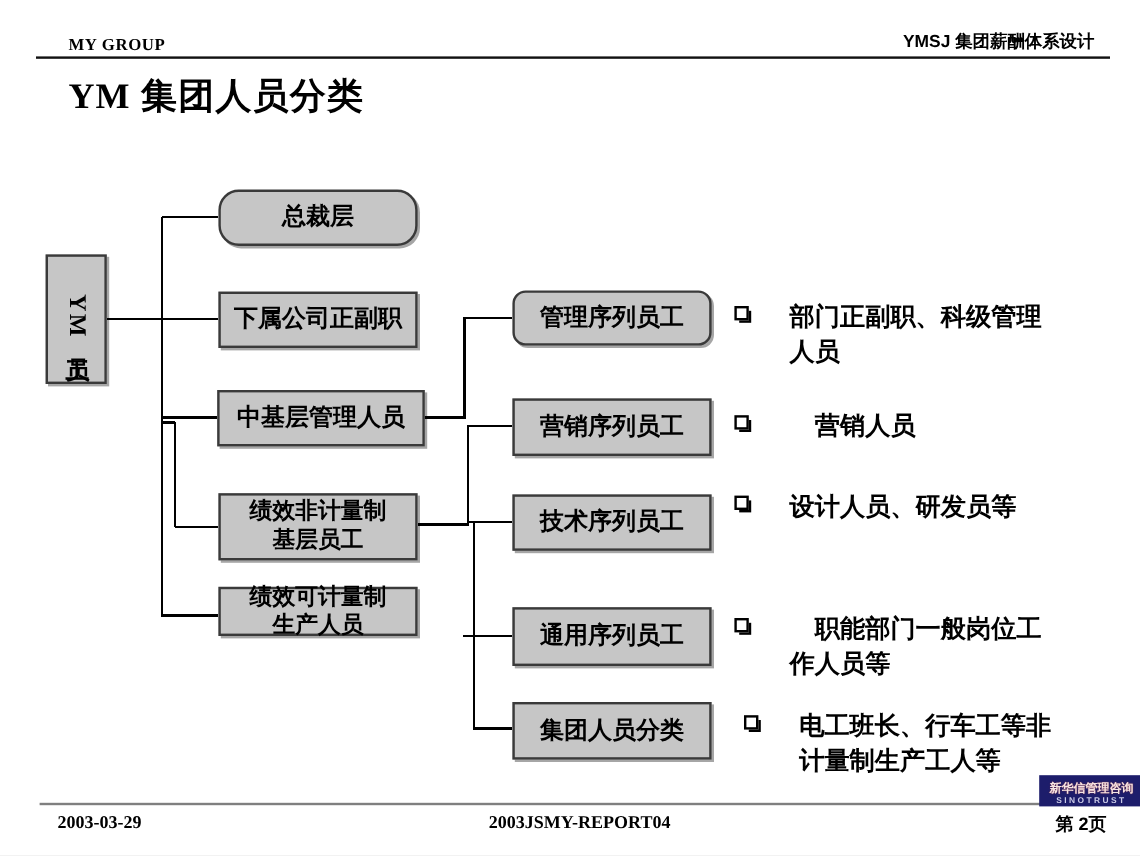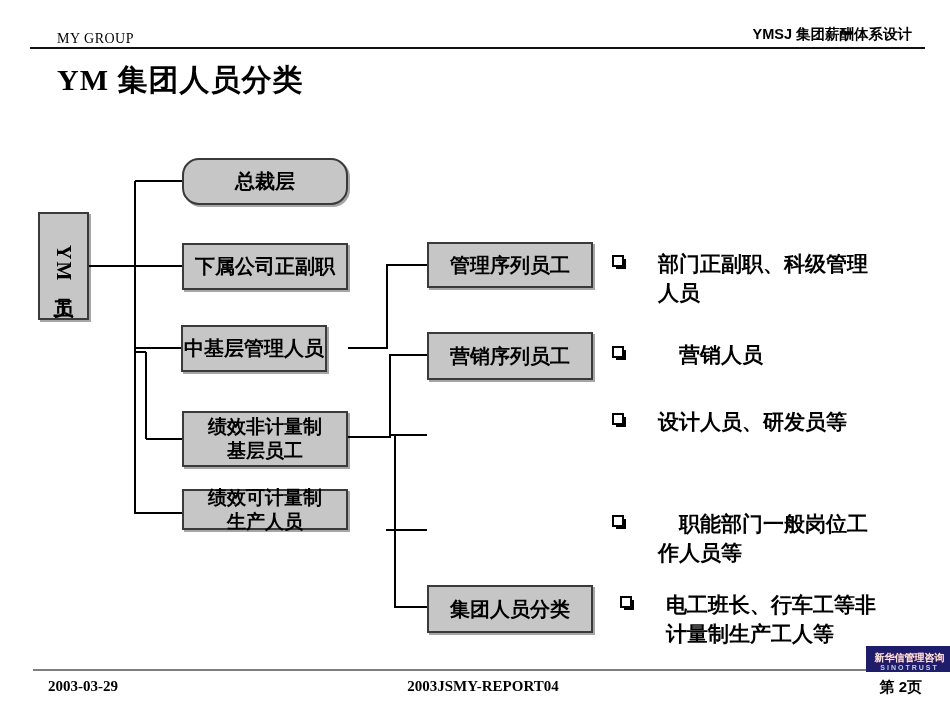--- a/index.html
+++ b/index.html
@@ -14,21 +14,21 @@
   }
   *{margin:0;padding:0;box-sizing:border-box;}
   html,body{background:#e8e8e8;}
   .page{
     position:relative;width:950px;height:713px;background:#ffffff;
     font-family:"Liberation Sans", sans-serif;color:#000;overflow:hidden;
     margin:0 auto;
   }
   .hdr-left{
     position:absolute;left:57px;top:31px;font-family:"Liberation Serif", serif;
-    font-weight:normal;font-size:14px;letter-spacing:0.5px;
+    font-weight:bold;font-size:14px;letter-spacing:0.5px;
   }
   .hdr-right{
     position:absolute;right:38px;top:25px;font-weight:bold;font-size:14.5px;
   }
   .hdr-rule{position:absolute;left:30px;top:47px;width:895px;height:2px;background:var(--rule-dark);}
   .slide-title{
     position:absolute;left:57px;top:60px;font-family:"Liberation Serif", serif;
     font-weight:bold;font-size:30px;letter-spacing:1px;
   }
   svg.connectors{position:absolute;left:0;top:0;pointer-events:none;}
@@ -103,37 +103,43 @@
   <div class="box vert" style="left:38px;top:212px;width:51px;height:108px;">
     <span class="lbl">YM员工</span>
   </div>
 
   <div class="box" style="left:182px;top:158px;width:166px;height:47px;border-radius:17px;">
     <span class="lbl">总裁层</span>
   </div>
   <div class="box" style="left:182px;top:243px;width:166px;height:47px;">
     <span class="lbl">下属公司正副职</span>
   </div>
-  <div class="box" style="left:181px;top:325px;width:146px;height:47px;">
+  <div class="box" style="left:181px;top:325px;width:173px;height:47px;">
     <span class="lbl">中基层管理人员</span>
   </div>
   <div class="box two" style="left:182px;top:411px;width:166px;height:56px;text-align:center;">
     <span class="lbl">绩效非计量制
 基层员工</span>
   </div>
   <div class="box two" style="left:182px;top:489px;width:166px;height:41px;">
     <span class="lbl">绩效可计量制
 生产人员</span>
   </div>
 
-  <div class="box" style="left:427px;top:242px;width:166px;height:46px;">
+  <div class="box" style="left:427px;top:242px;width:166px;height:46px;border-radius:11px;">
     <span class="lbl">管理序列员工</span>
   </div>
   <div class="box" style="left:427px;top:332px;width:166px;height:48px;">
     <span class="lbl">营销序列员工</span>
+  </div>
+  <div class="box" style="left:427px;top:412px;width:166px;height:47px;">
+    <span class="lbl">技术序列员工</span>
+  </div>
+  <div class="box" style="left:427px;top:506px;width:166px;height:49px;">
+    <span class="lbl">通用序列员工</span>
   </div>
   <div class="box" style="left:427px;top:585px;width:166px;height:48px;">
     <span class="lbl">集团人员分类</span>
   </div>
 
   <div class="bullet-item" style="left:612px;top:250px;">
     <span class="bullet-sq"></span>
     <div class="bullet-text">部门正副职、科级管理
 人员</div>
   </div>

